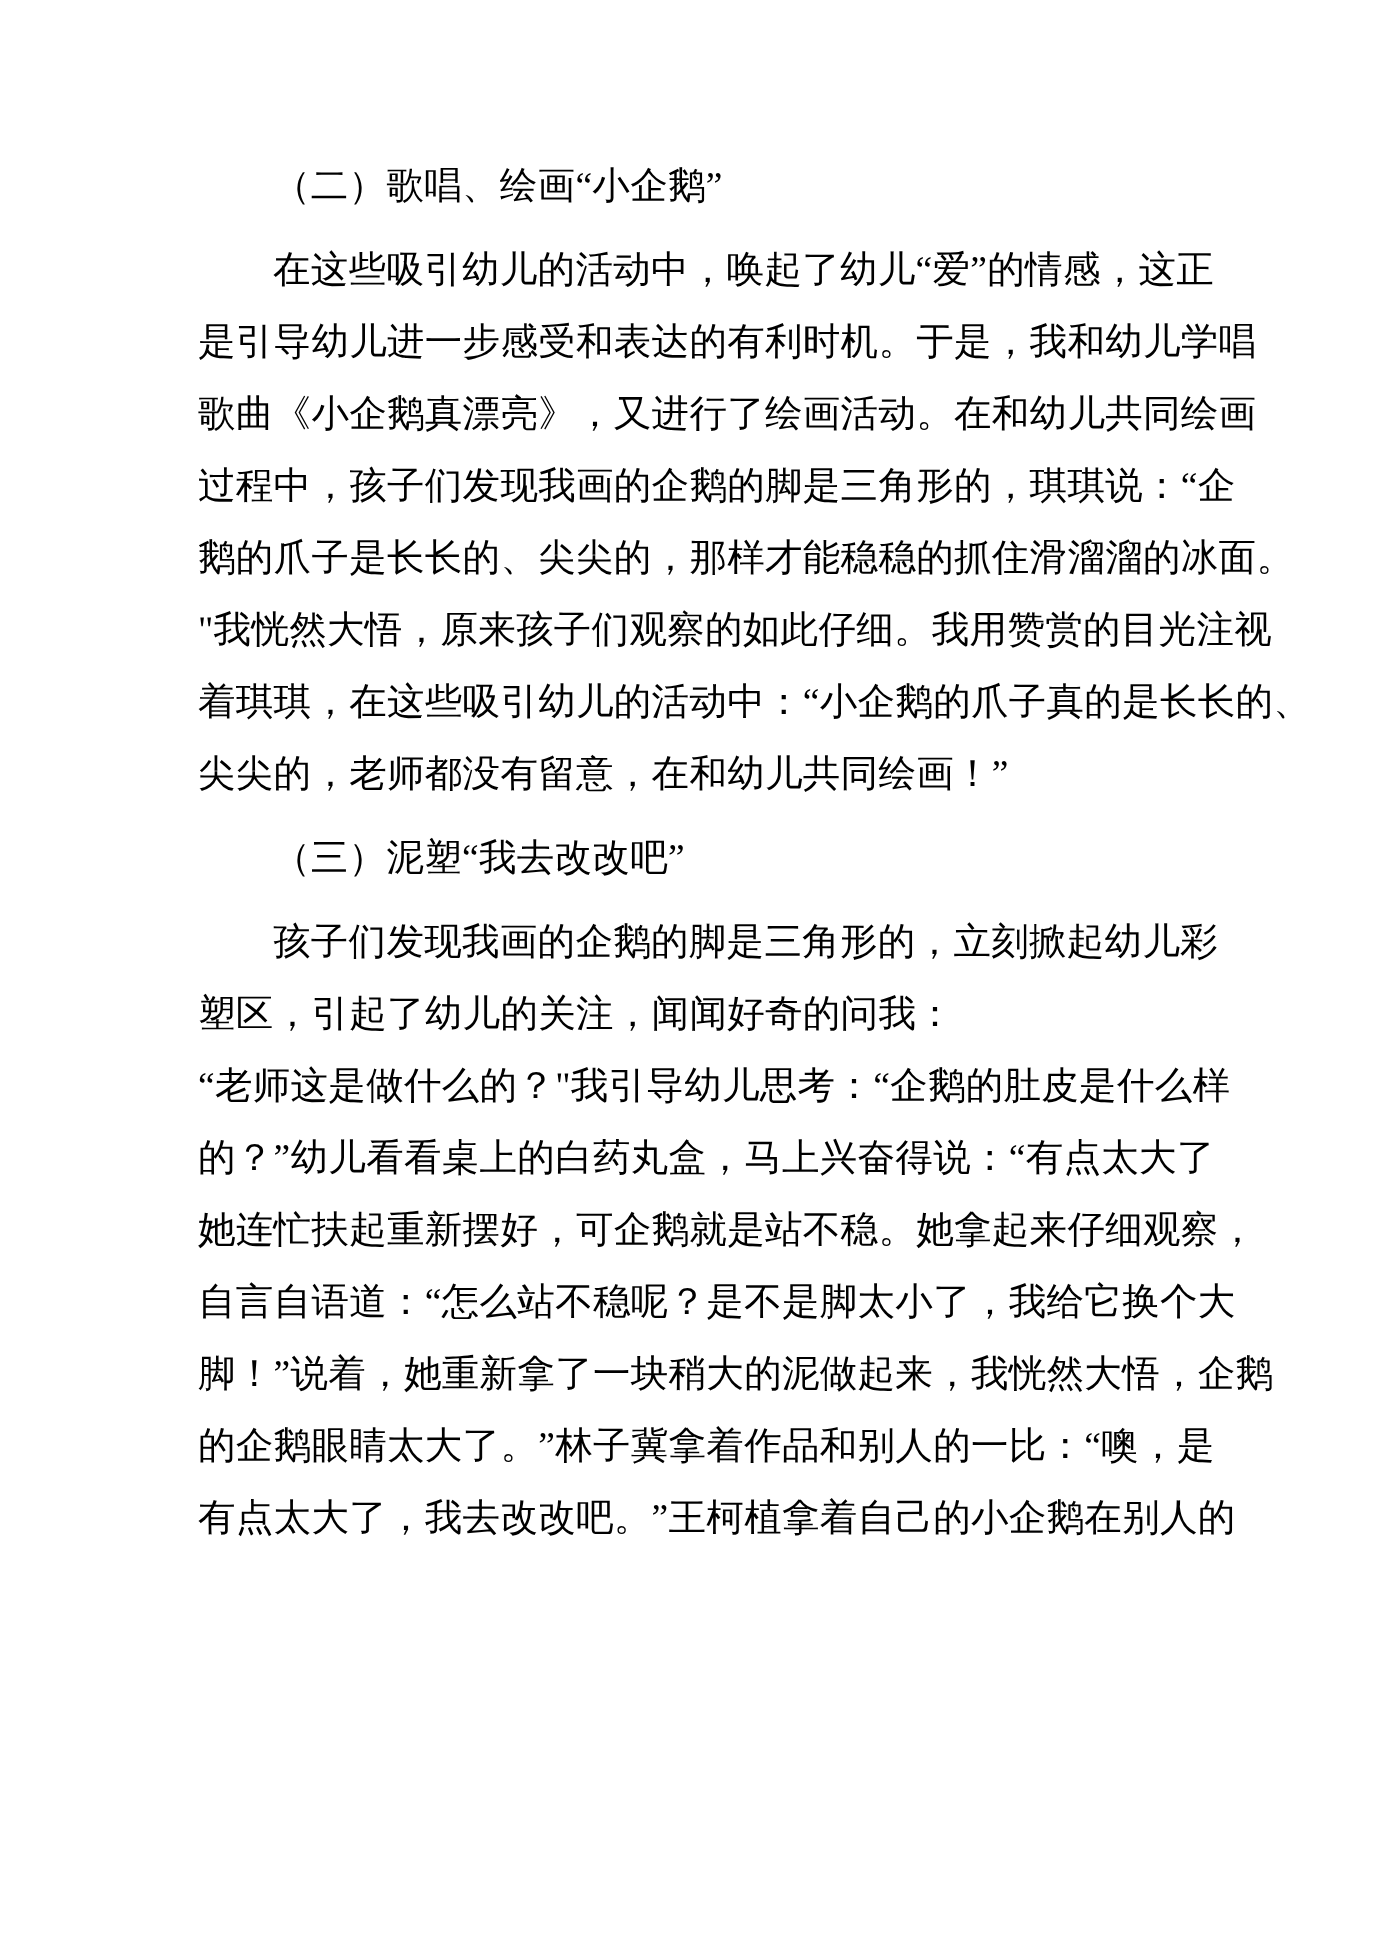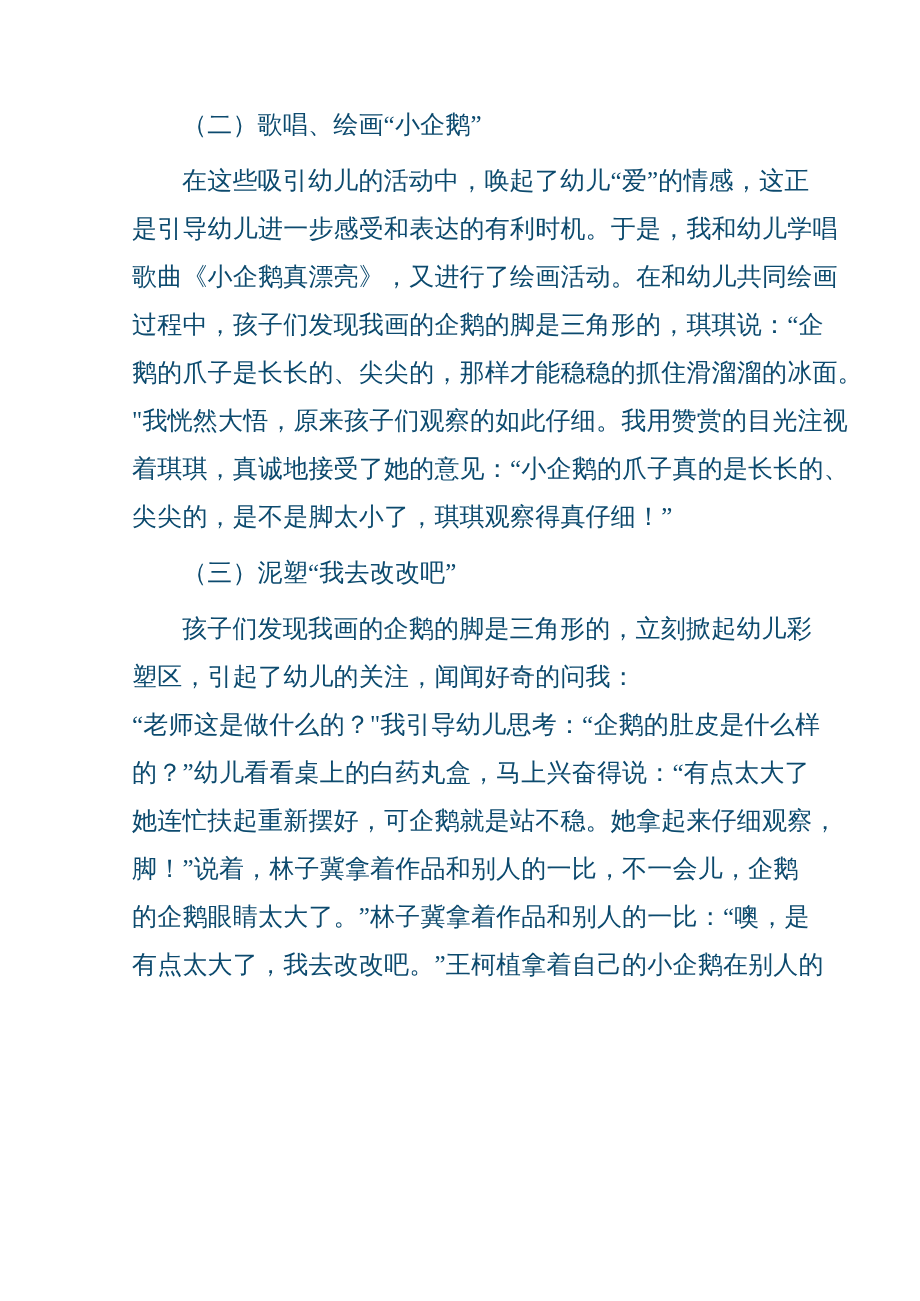--- a/index.html
+++ b/index.html
@@ -9,21 +9,21 @@
   }
   .page {
     position: relative;
     width: 920px;
     height: 1301px;
     box-sizing: border-box;
     background: #ffffff;
     padding: 93px 110px 0 132px;
     overflow: hidden;
     font-family: "Liberation Serif", "DejaVu Serif", serif;
-    color: #0c4a6e;
+    color: #000000;
   }
   .doc-lines {
     width: 678px;
   }
   .line {
     height: 48px;
     line-height: 48px;
     font-size: 25px;
     white-space: pre;
     text-align: left;
@@ -42,25 +42,26 @@
 
 <div class="page">
   <div class="doc-lines">
     <div class="line heading indent">（二）歌唱、绘画“小企鹅”</div>
     <div class="line indent">在这些吸引幼儿的活动中，唤起了幼儿“爱”的情感，这正</div>
     <div class="line">是引导幼儿进一步感受和表达的有利时机。于是，我和幼儿学唱</div>
     <div class="line">歌曲《小企鹅真漂亮》，又进行了绘画活动。在和幼儿共同绘画</div>
     <div class="line">过程中，孩子们发现我画的企鹅的脚是三角形的，琪琪说：“企</div>
     <div class="line">鹅的爪子是长长的、尖尖的，那样才能稳稳的抓住滑溜溜的冰面。</div>
     <div class="line">"我恍然大悟，原来孩子们观察的如此仔细。我用赞赏的目光注视</div>
-    <div class="line">着琪琪，真诚地接受了她的意见：“小企鹅的爪子真的是长长的、</div>
-    <div class="line">尖尖的，是不是脚太小了，琪琪观察得真仔细！”</div>
+    <div class="line">着琪琪，在这些吸引幼儿的活动中：“小企鹅的爪子真的是长长的、</div>
+    <div class="line">尖尖的，老师都没有留意，在和幼儿共同绘画！”</div>
     <div class="line heading indent">（三）泥塑“我去改改吧”</div>
     <div class="line indent">孩子们发现我画的企鹅的脚是三角形的，立刻掀起幼儿彩</div>
     <div class="line">塑区，引起了幼儿的关注，闻闻好奇的问我：</div>
     <div class="line">“老师这是做什么的？"我引导幼儿思考：“企鹅的肚皮是什么样</div>
     <div class="line">的？”幼儿看看桌上的白药丸盒，马上兴奋得说：“有点太大了</div>
     <div class="line">她连忙扶起重新摆好，可企鹅就是站不稳。她拿起来仔细观察，</div>
-    <div class="line">脚！”说着，林子冀拿着作品和别人的一比，不一会儿，企鹅</div>
+    <div class="line">自言自语道：“怎么站不稳呢？是不是脚太小了，我给它换个大</div>
+    <div class="line">脚！”说着，她重新拿了一块稍大的泥做起来，我恍然大悟，企鹅</div>
     <div class="line">的企鹅眼睛太大了。”林子冀拿着作品和别人的一比：“噢，是</div>
     <div class="line">有点太大了，我去改改吧。”王柯植拿着自己的小企鹅在别人的</div>
   </div>
 </div>
 
 </body></html>

